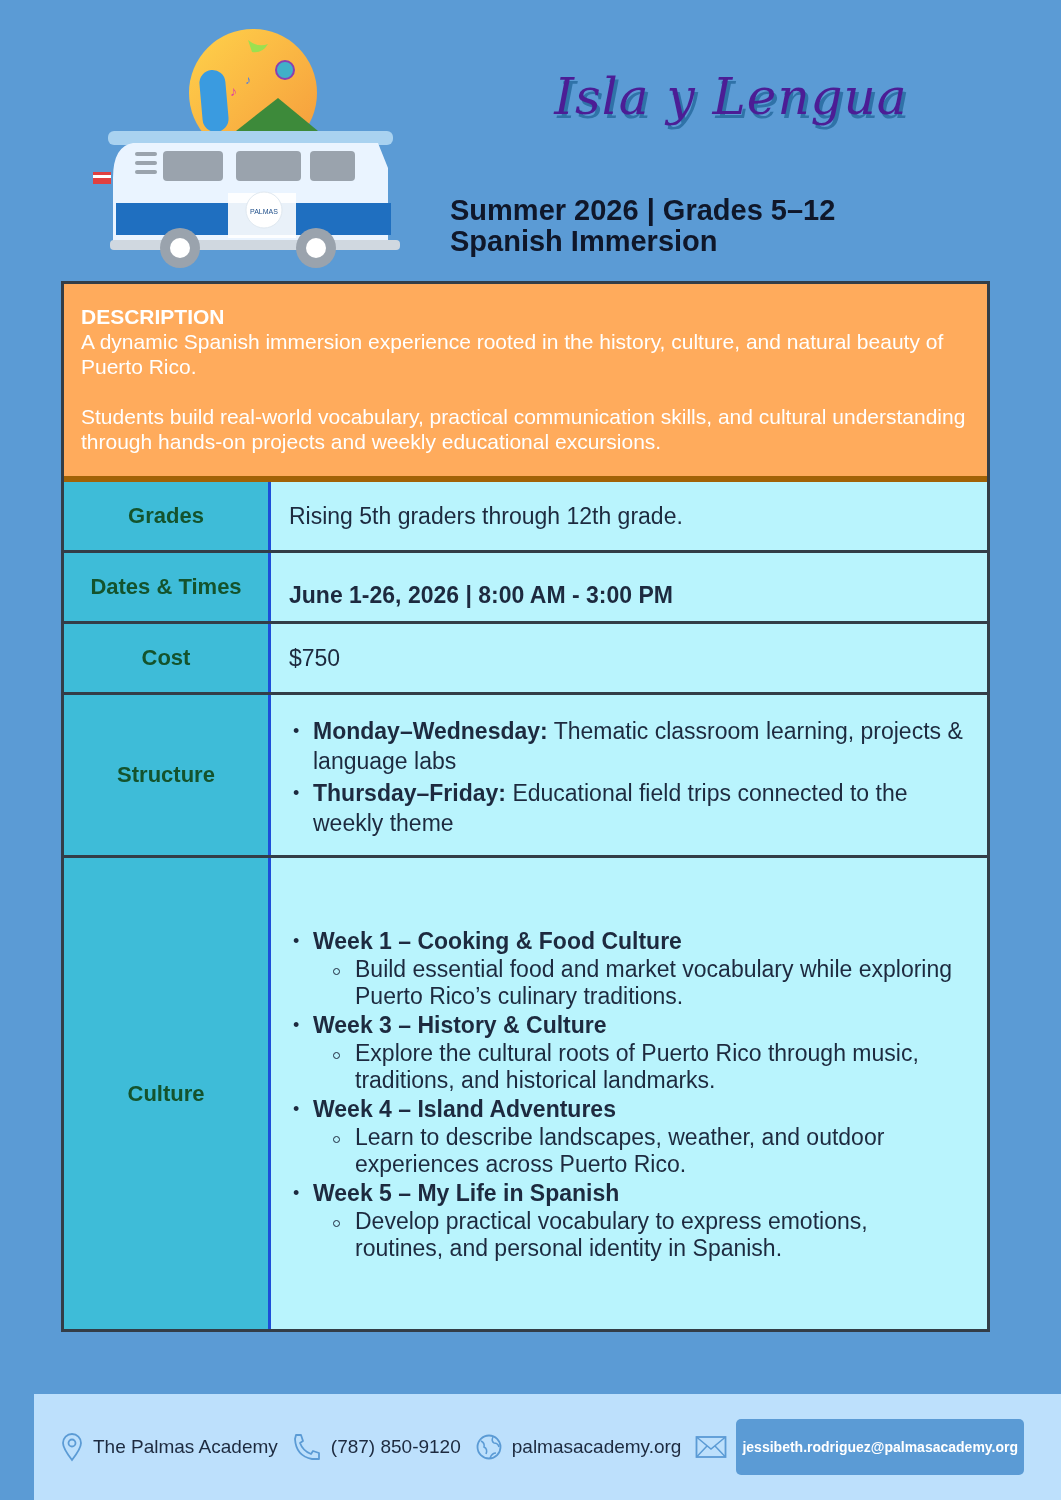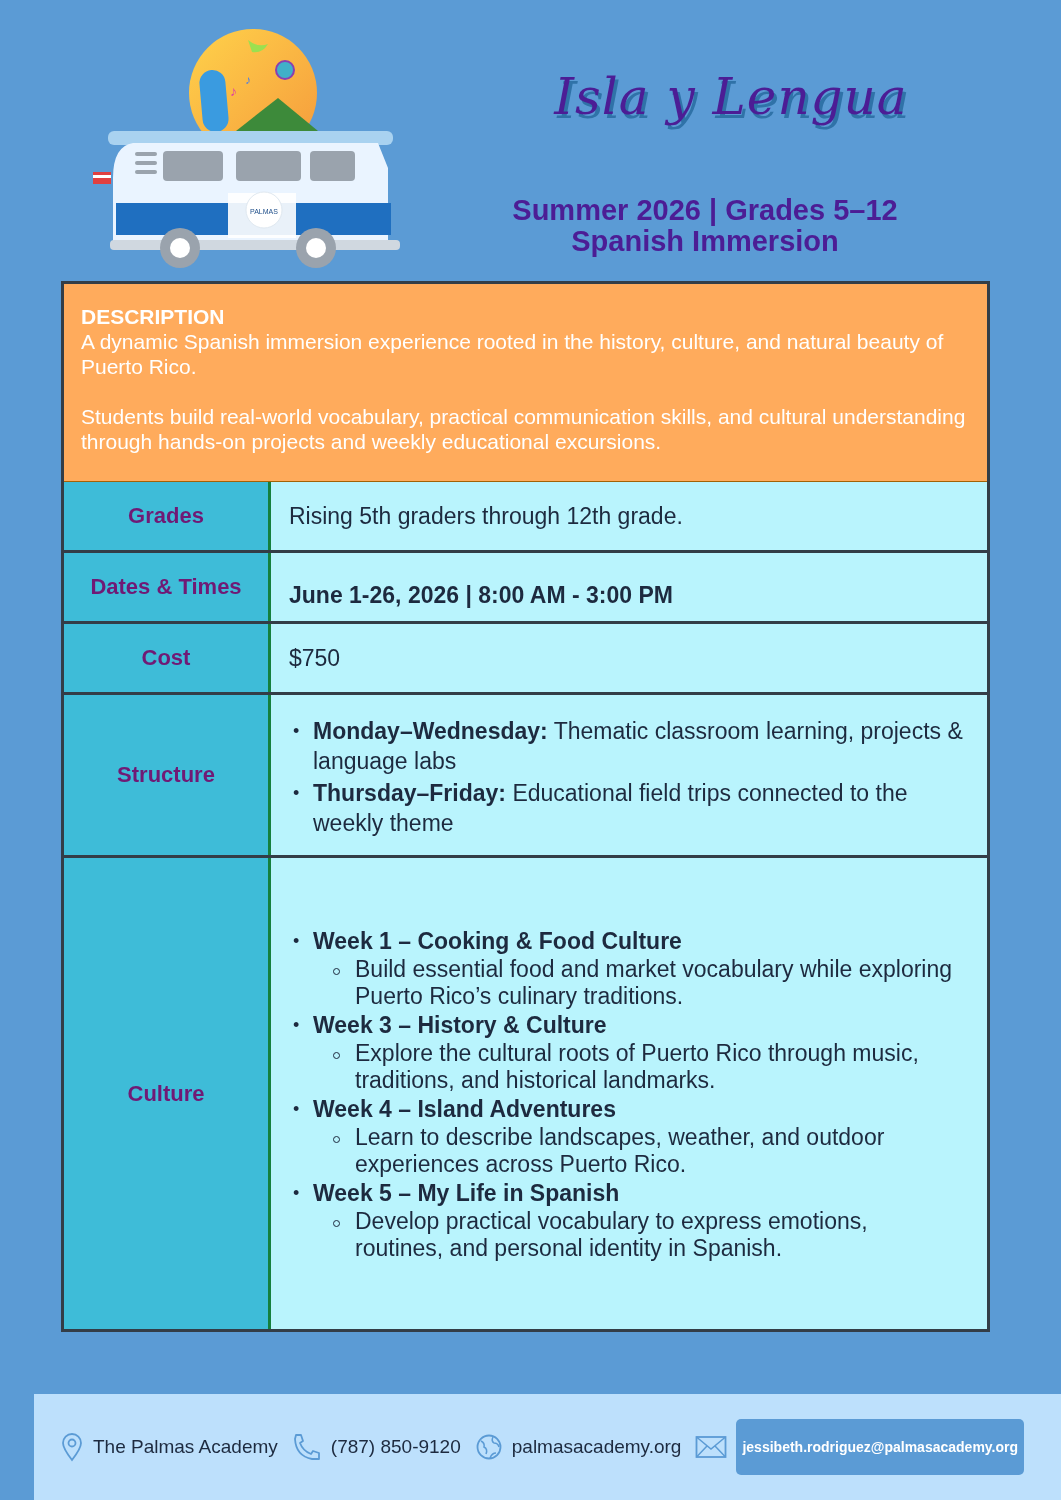--- a/index.html
+++ b/index.html
@@ -18,52 +18,52 @@
     font-family: "DejaVu Serif", serif;
     font-style: italic;
     font-size: 50px;
     color: #4c1d95;
     text-shadow: 3px 4px 0 #2f72a8;
     letter-spacing: 1px;
     margin-left: 20px;
   }
   .subtitle {
     position: absolute; left: 450px; top: 195px; width: 510px;
-    text-align: center;
-    color: #4c1d95;
+    text-align: left;
+    color: #0f172a;
     font-weight: bold;
     font-size: 29px;
     line-height: 31px;
   }
   .table {
     position: absolute; left: 61px; top: 281px; width: 929px;
     border: 3px solid #333d47;
     background: #b9f4fd;
   }
   .desc {
     background: #ffab5c;
     color: #ffffff;
     padding: 20px 15px 22px 17px;
     font-size: 21px;
     line-height: 25px;
-    border-bottom: 1px solid #a16207;
+    border-bottom: 6px solid #a16207;
     height: 198px;
   }
   .desc-title { font-weight: bold; font-size: 21px; }
   .desc p + p { margin-top: 25px; }
   .row { display: flex; border-bottom: 3px solid #333d47; }
   .row:last-child { border-bottom: none; }
   .label {
     width: 207px; flex: 0 0 207px;
     background: #3ebcd8;
-    color: #701a75;
+    color: #14532d;
     font-weight: bold;
     font-size: 22px;
     display: flex; align-items: center; justify-content: center;
-    border-right: 3px solid #15803d;
+    border-right: 3px solid #1d4ed8;
     text-align: center;
   }
   .value {
     flex: 1;
     color: #1d2a3f;
     font-size: 23px;
     padding: 0 18px;
     display: flex; align-items: center;
   }
   .value.bold { font-weight: bold; margin-top: 16px; }

